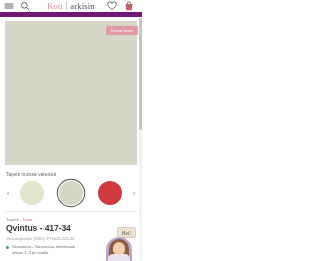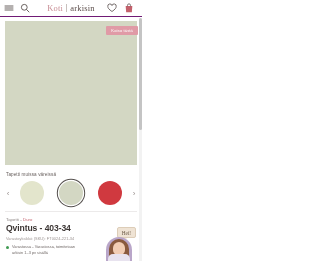--- a/index.html
+++ b/index.html
@@ -18,21 +18,21 @@
   }
 
   
   .header {
     position: relative;
     height: 17px;
     display: flex;
     align-items: center;
     background: #ffffff;
     padding: 0 4px;
-    border-bottom: 1px solid #701a75;
+    border-bottom: 5px solid #701a75;
   }
   .hdr-left { display: flex; align-items: center; gap: 6px; }
   .hdr-right {
     display: flex; align-items: center; gap: 7px;
     margin-left: auto; padding-right: 4px;
   }
   .icon-btn {
     display: inline-flex; align-items: center; justify-content: center;
     width: 10px; height: 10px;
     cursor: pointer;
@@ -319,21 +319,21 @@
     </div>
     <div class="chev">›</div>
   </div>
 
   <div class="divider"></div>
 
   <div class="prod">
     <div class="crumb">
       <span>Tapetti - </span><b>Duro</b>
     </div>
-    <div class="prod-title">Qvintus - 403-34</div>
+    <div class="prod-title">Qvintus - 417-34</div>
     <div class="sku">Varastoyksikkö (SKU): FT0024-221-34</div>
     <div class="stock">
       <span class="stock-dot" style="background: rgb(63, 154, 82);"></span>
       <span>Varastossa - Varastossa, toimitetaan</span>
       <span class="stock-line2">arkisin 1–3 pv sisällä</span>
     </div>
   </div>
 
   <div class="chat">
     <div class="chat-bubble">Hei!</div>

